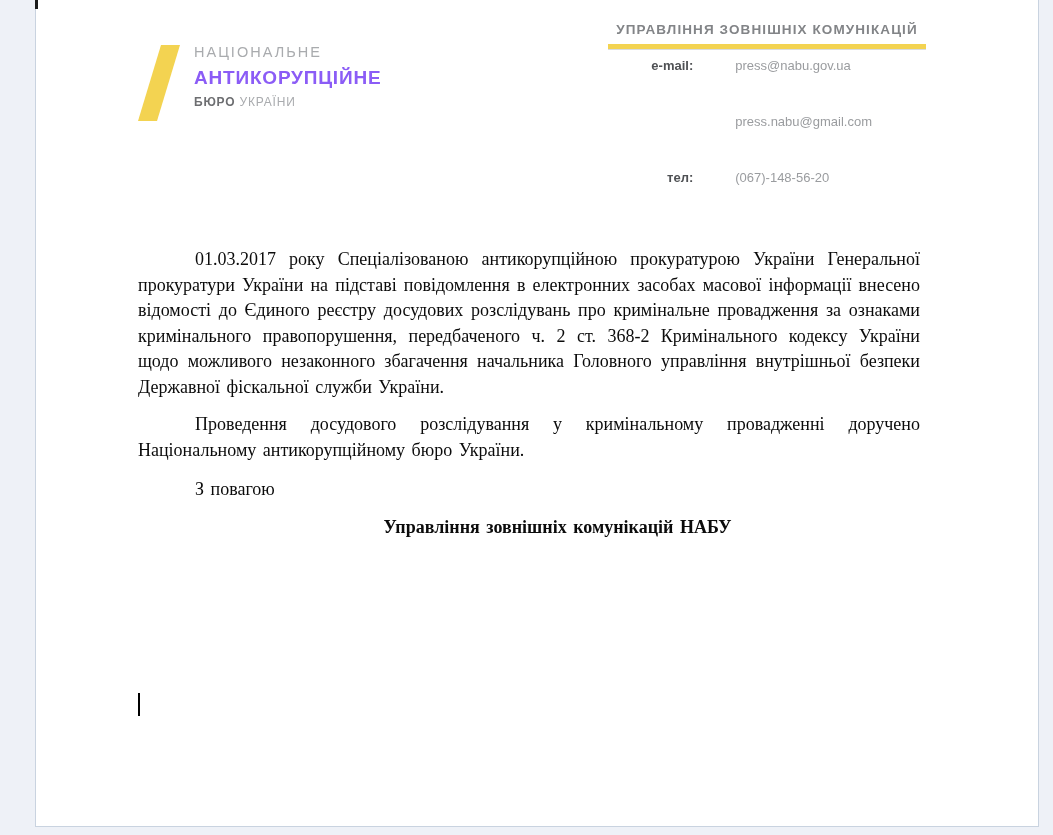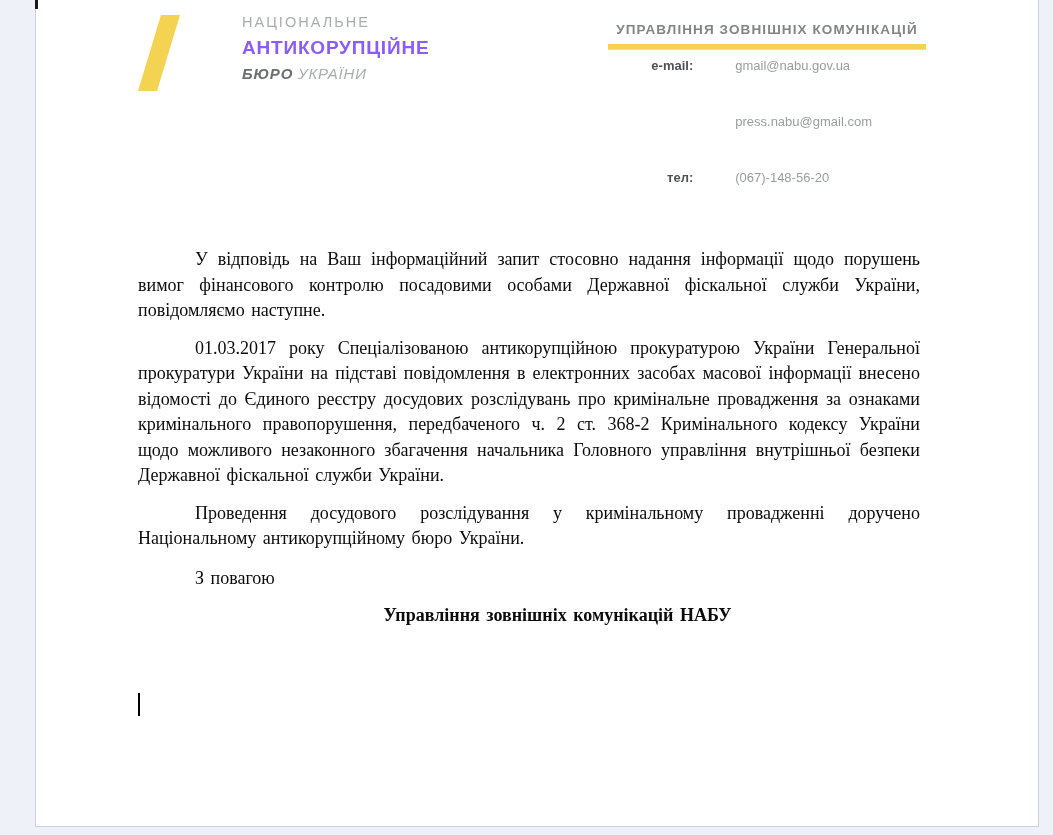--- a/index.html
+++ b/index.html
@@ -25,24 +25,23 @@
   .corner-mark {
     position: absolute;
     left: -1px; top: 0;
     width: 3px; height: 9px;
     background: #1b1b1b;
   }
 
   
   .logo-block {
     position: absolute;
-    left: 102px; top: 12px;
+    left: 102px; top: 42px;
     display: flex;
     align-items: flex-start;
-    gap: 48px;
   }
   .logo-mark {
     width: 42px; height: 76px;
     margin-top: 3px;
     flex: 0 0 auto;
   }
   .logo-text { margin-left: 14px; padding-top: 2px; }
   .logo-line1 {
     color: #a9abae;
     font-size: 14.5px;
@@ -51,23 +50,22 @@
     margin-bottom: 7px;
   }
   .logo-line2 {
     color: #8b5cf6;
     font-size: 19px;
     font-weight: 700;
     letter-spacing: 0.8px;
     margin-bottom: 6px;
   }
   .logo-line3 {
-    font-size: 15px;
+    font-size: 12px;
     letter-spacing: 0.8px;
-    font-style: italic;
   }
   .logo-line3 .bold { color: #6d6e71; font-weight: 700; }
   .logo-line3 .light { color: #a9abae; font-weight: 400; }
 
   .dept-block {
     position: absolute;
     right: 112px; top: 22px;
     width: 318px;
   }
   .dept-title {
@@ -158,32 +156,31 @@
             <span class="bold">БЮРО</span><span class="light"> УКРАЇНИ</span>
           </div>
         </div>
       </div>
 
       <div class="dept-block">
         <div class="dept-title">УПРАВЛІННЯ ЗОВНІШНІХ КОМУНІКАЦІЙ</div>
         <div class="dept-bar"></div>
         <div class="contacts">
           <div class="contact-label">e-mail:</div>
-          <div class="contact-value">gmail@nabu.gov.ua</div>
+          <div class="contact-value">press@nabu.gov.ua</div>
           <div class="contact-label"></div>
           <div class="contact-value">press.nabu@gmail.com</div>
           <div class="contact-label">тел:</div>
           <div class="contact-value">(067)-148-56-20</div>
         </div>
       </div>
 
     </header>
 
     <main class="body-text">
-      <p>У відповідь на Ваш інформаційний запит стосовно надання інформації щодо порушень вимог фінансового контролю посадовими особами Державної фіскальної служби України, повідомляємо наступне.</p>
       <p>01.03.2017 року Спеціалізованою антикорупційною прокуратурою України Генеральної прокуратури України на підставі повідомлення в електронних засобах масової інформації внесено відомості до Єдиного реєстру досудових розслідувань про кримінальне провадження за ознаками кримінального правопорушення, передбаченого ч. 2 ст. 368-2 Кримінального кодексу України щодо можливого незаконного збагачення начальника Головного управління внутрішньої безпеки Державної фіскальної служби України.</p>
       <p>Проведення досудового розслідування у кримінальному провадженні доручено Національному антикорупційному бюро України.</p>
       <p class="closing">З повагою</p>
       <p class="signature">Управління зовнішніх комунікацій НАБУ</p>
     </main>
 
     <div class="text-cursor"></div>
 
   </div>
 </div>

